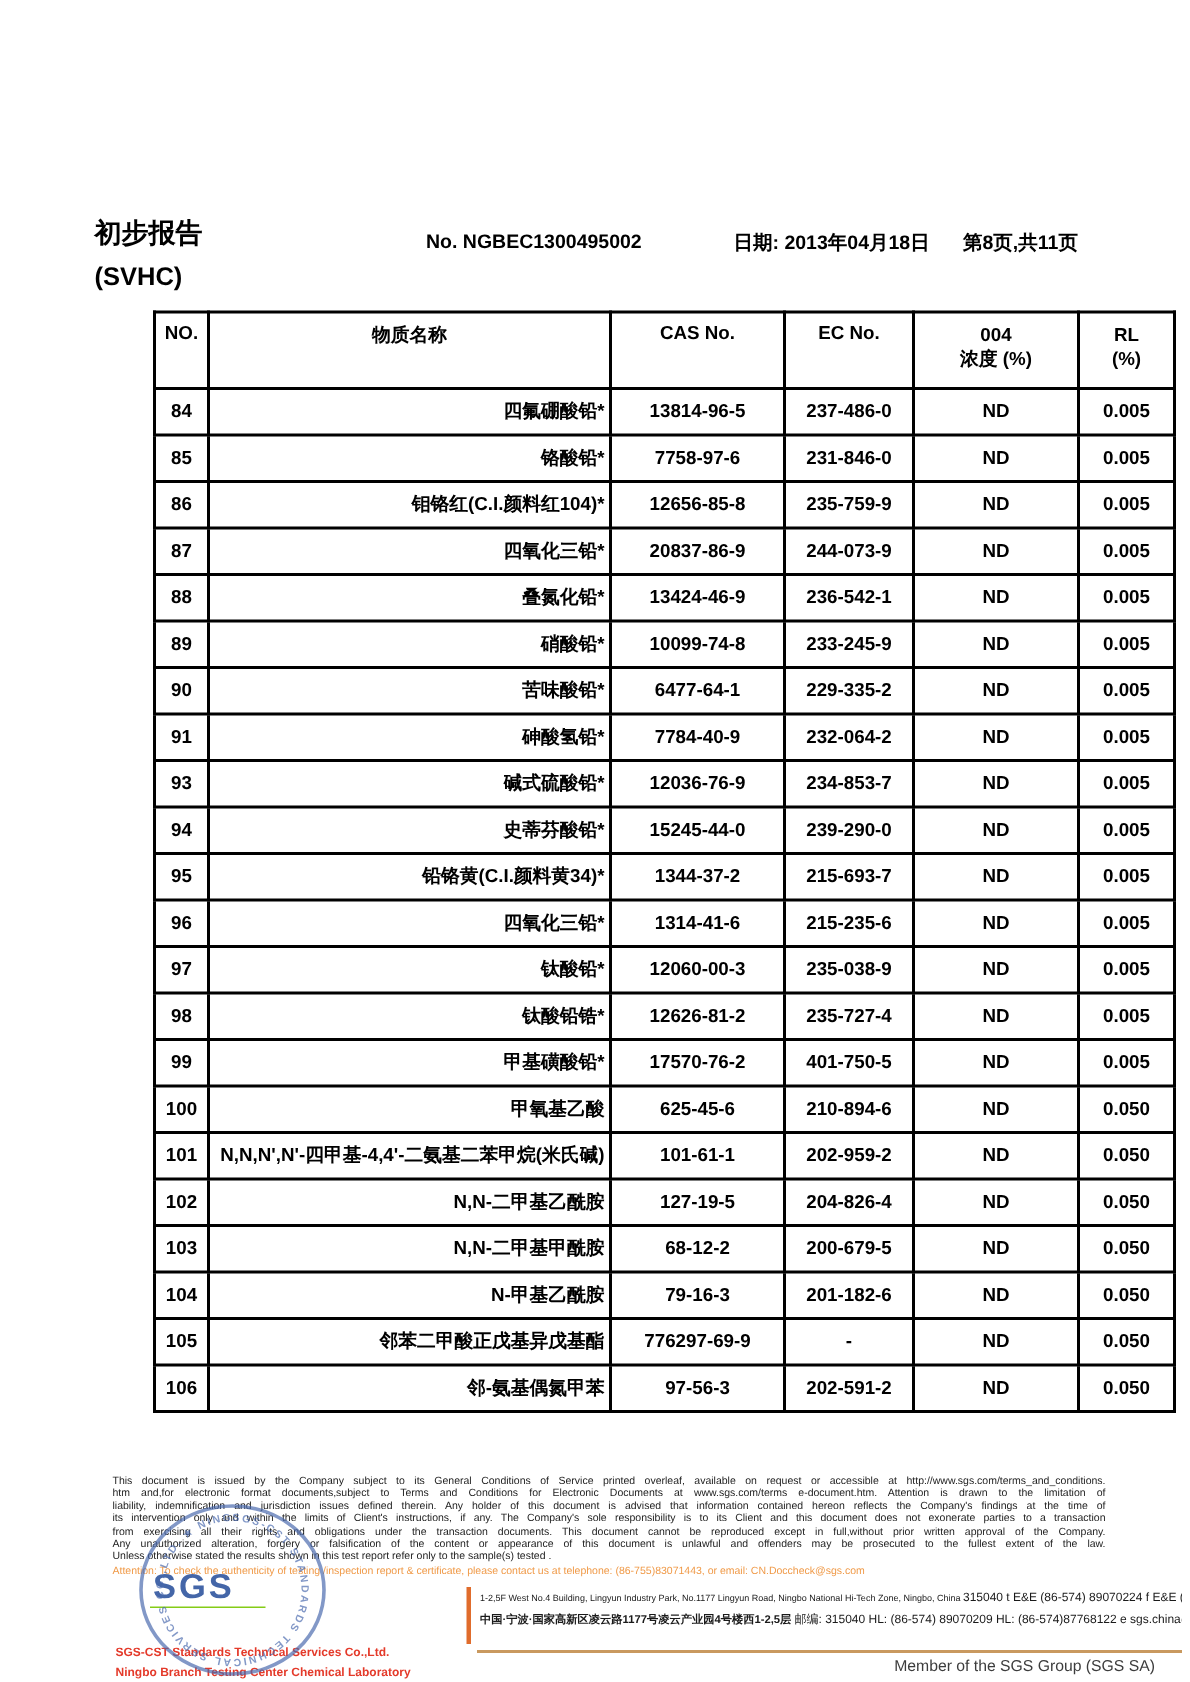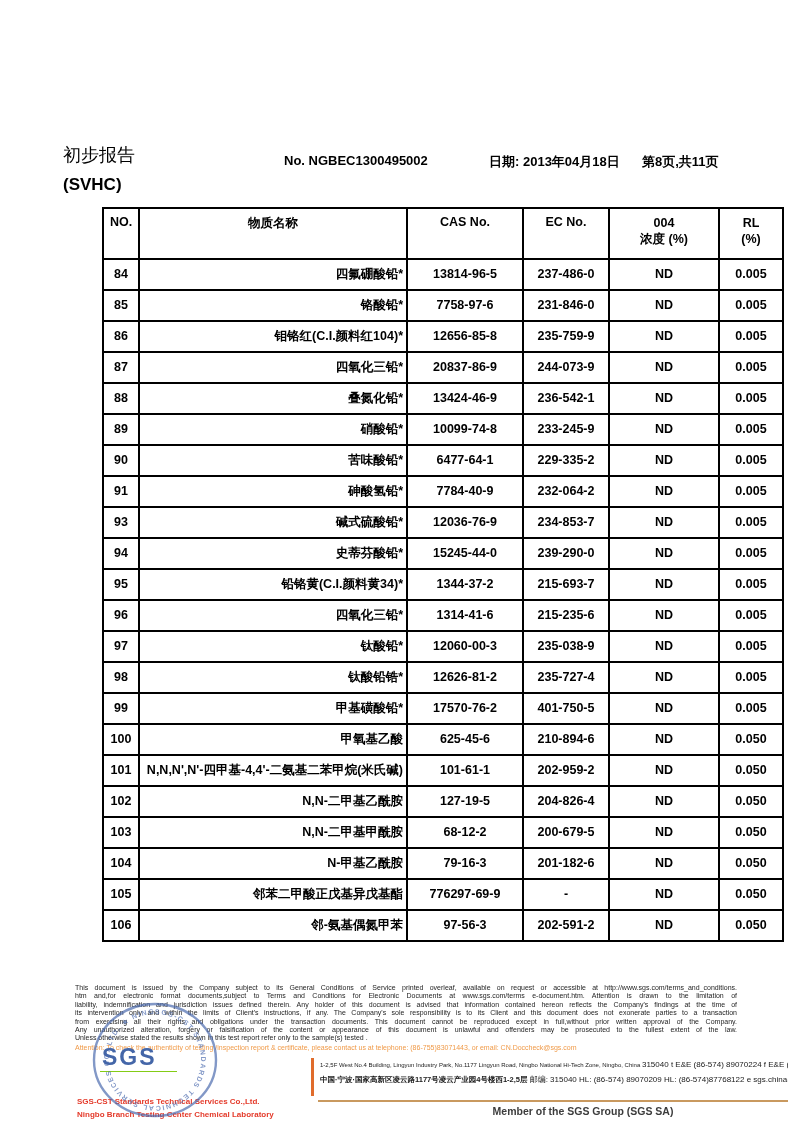--- a/index.html
+++ b/index.html
@@ -1,20 +1,20 @@
 <!DOCTYPE html>
 <html><head>
 <meta charset="utf-8">
 <style>
   html,body{margin:0;padding:0;background:#ffffff;}
   .page{position:relative;width:793px;height:1121px;background:#ffffff;overflow:hidden;
         font-family:"Liberation Sans","DejaVu Sans",sans-serif;color:#000;}
 
   
-  .hdr-title{position:absolute;left:63px;top:146px;font-size:18px;font-weight:normal;line-height:1.0;}
+  .hdr-title{position:absolute;left:63px;top:146px;font-size:18px;font-weight:bold;line-height:1.0;}
   .hdr-subtitle{position:absolute;left:63px;top:175px;font-size:17px;font-weight:bold;}
   .hdr-report{position:absolute;left:284px;top:153px;font-size:13px;font-weight:bold;}
   .hdr-date{position:absolute;left:489px;top:153px;font-size:13px;font-weight:bold;}
   .hdr-page{position:absolute;left:642px;top:153px;font-size:13px;font-weight:bold;}
 
   
   .tbl-wrap{position:absolute;left:66px;top:207px;width:636px;padding-left:36px;}
   table{border-collapse:collapse;table-layout:fixed;width:680px;}
   th,td{border:2px solid #000;font-weight:bold;vertical-align:top;overflow:hidden;}
   thead th{height:42px;font-size:12.5px;padding-top:6px;text-align:center;font-weight:bold;}
@@ -35,21 +35,21 @@
   .company-lines{position:absolute;left:77px;top:1063px;width:232px;font-size:8px;font-weight:bold;
                  color:#e43a2a;line-height:13px;margin-top:32px;}
   .v-divider{position:absolute;left:311px;top:1058px;width:3px;height:38px;background:#e06c2c;}
   .addr{position:absolute;left:320px;top:1060px;width:468px;color:#1a1a1a;}
   .addr .a-line{white-space:nowrap;overflow:hidden;}
   .addr .a1{font-size:6px;}
   .addr .a1 .big{font-size:8px;}
   .addr .a2{font-size:7.5px;margin-top:5px;font-weight:bold;}
   .addr .a2 .norm{font-weight:normal;font-size:8px;}
   .h-rule{position:absolute;left:318px;top:1100px;width:470px;height:2px;background:#c9995f;}
-  .member{position:absolute;left:408px;top:1105px;width:350px;text-align:center;font-size:10.5px;color:#3c3c3c;font-weight:bold;}
+  .member{position:absolute;left:420px;top:1105px;width:350px;text-align:right;font-size:10.5px;color:#3c3c3c;}
 
   .stamp{position:absolute;left:76px;top:998px;opacity:.68;pointer-events:none;}
 </style>
 </head>
 <body>
 
 <div class="page">
 
   <div class="hdr-title">初步报告</div>
   <div class="hdr-subtitle">(SVHC)</div>

